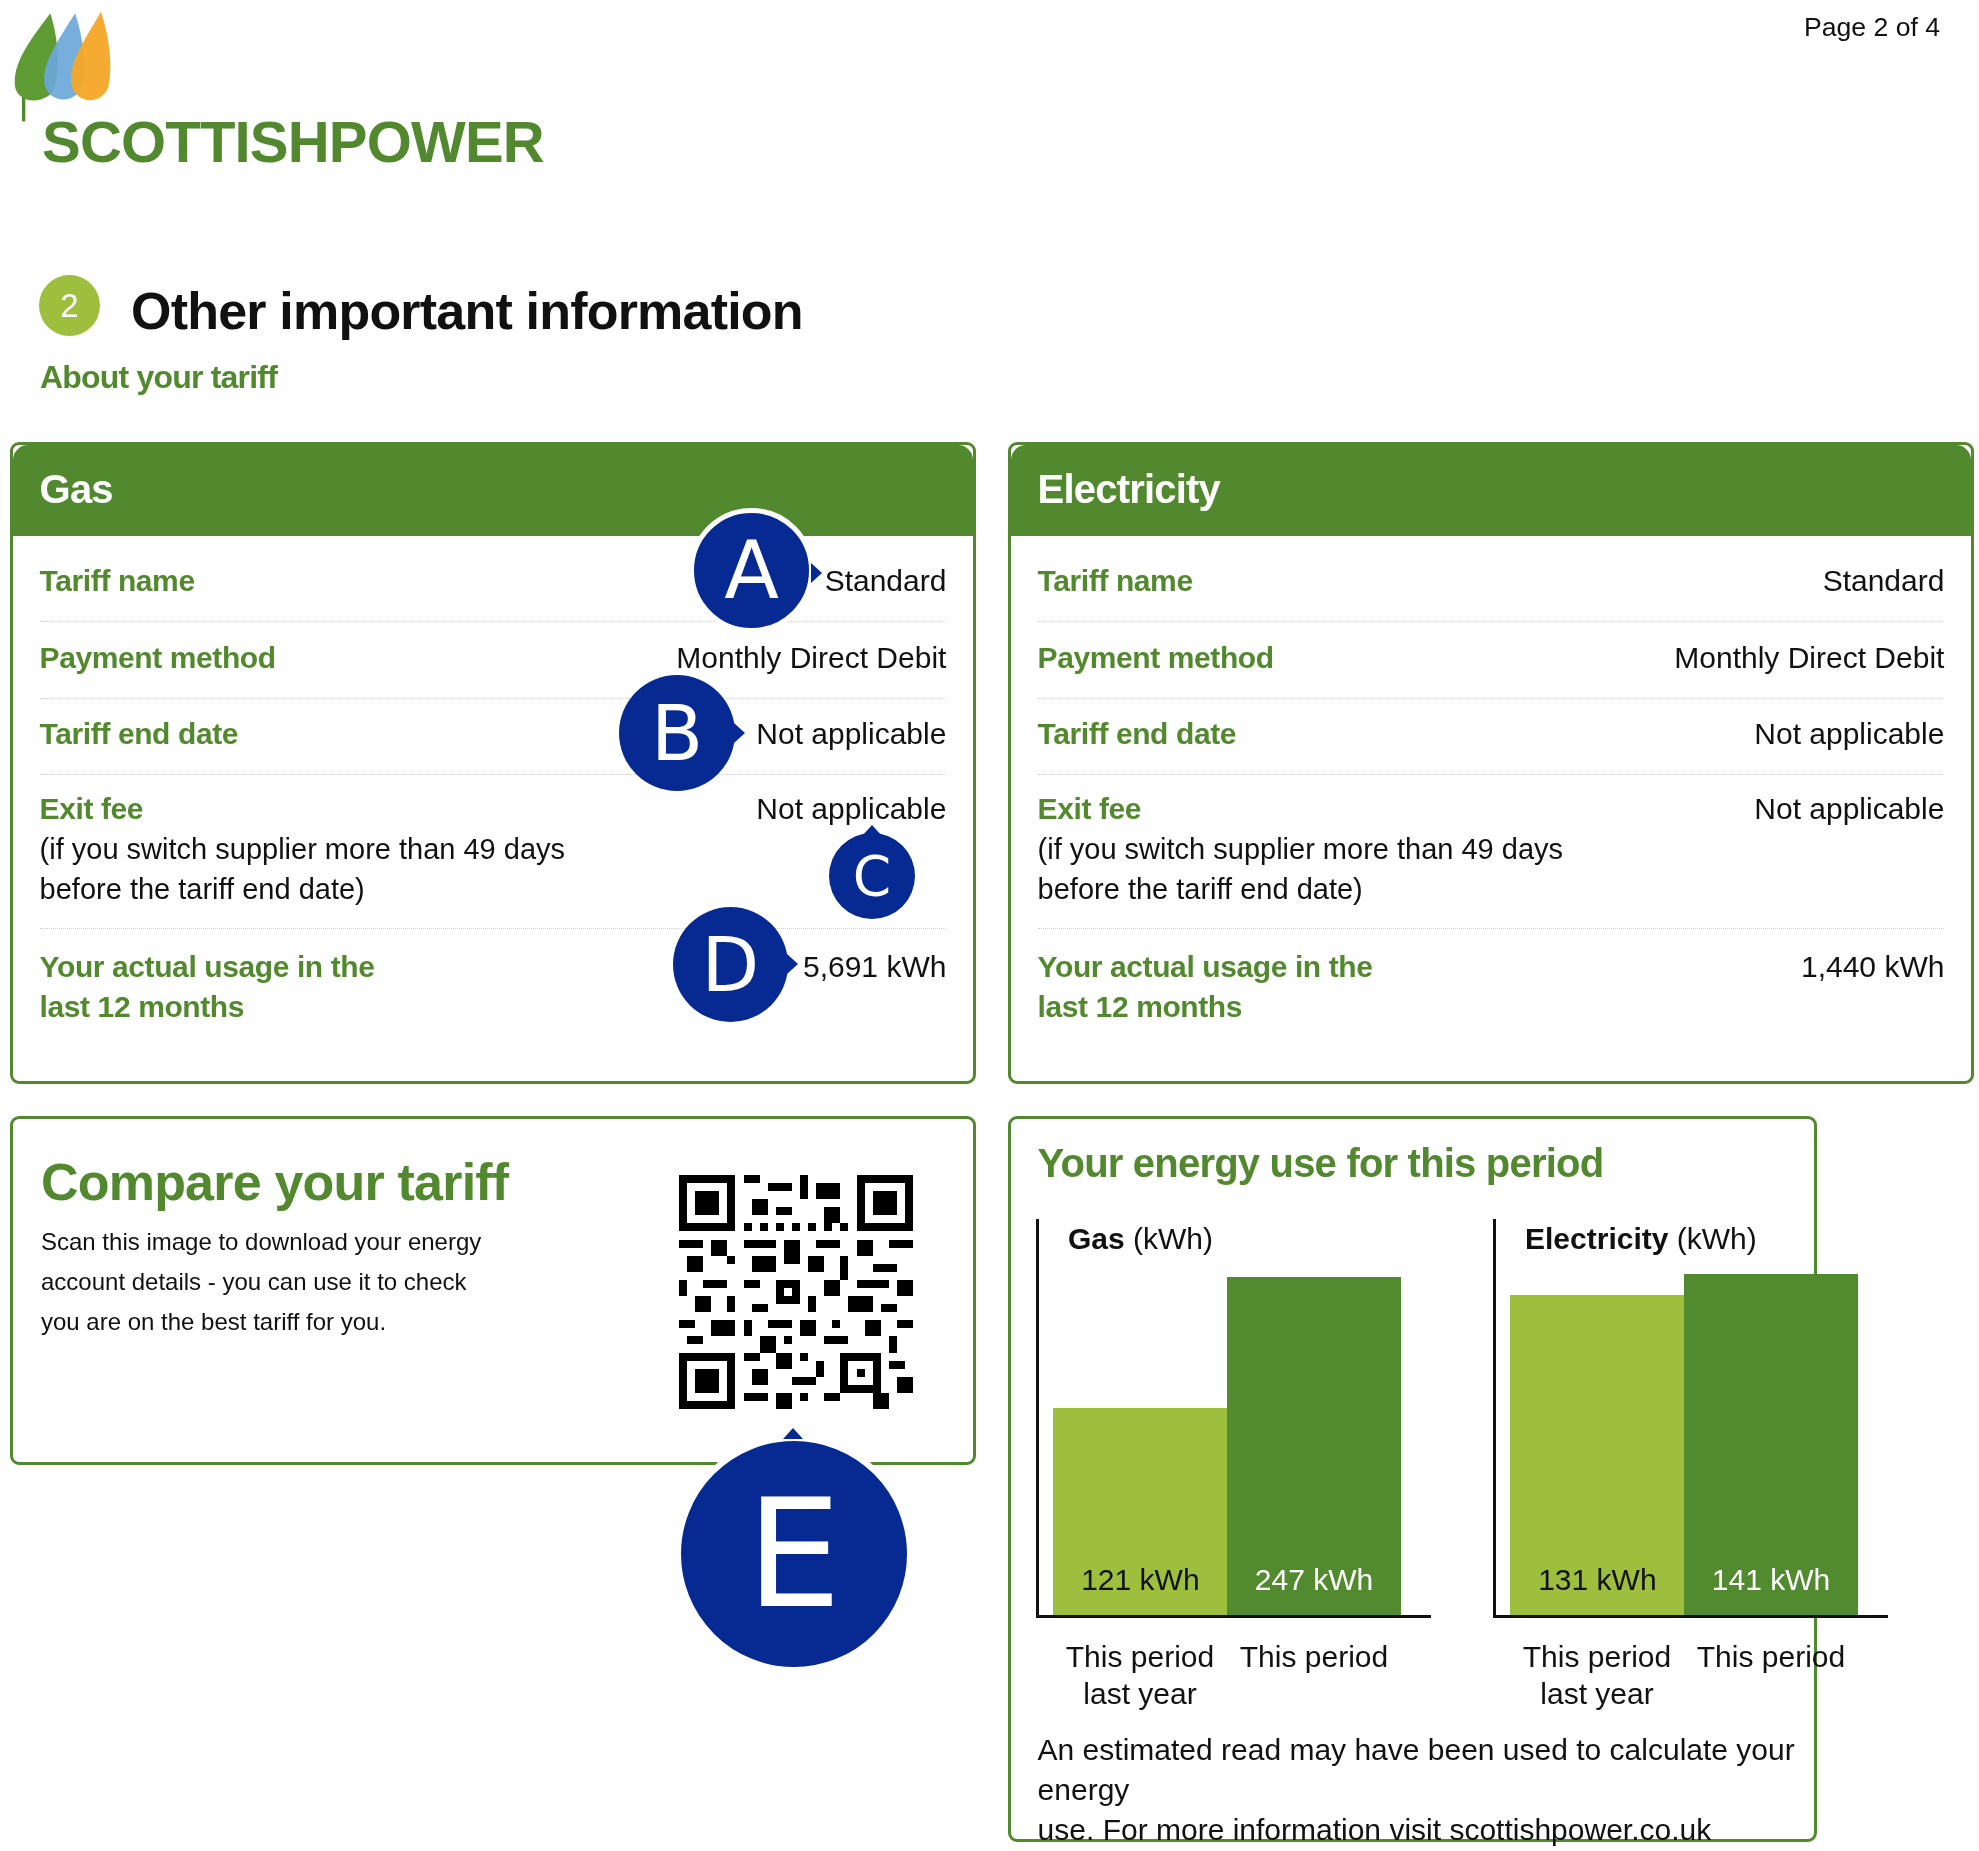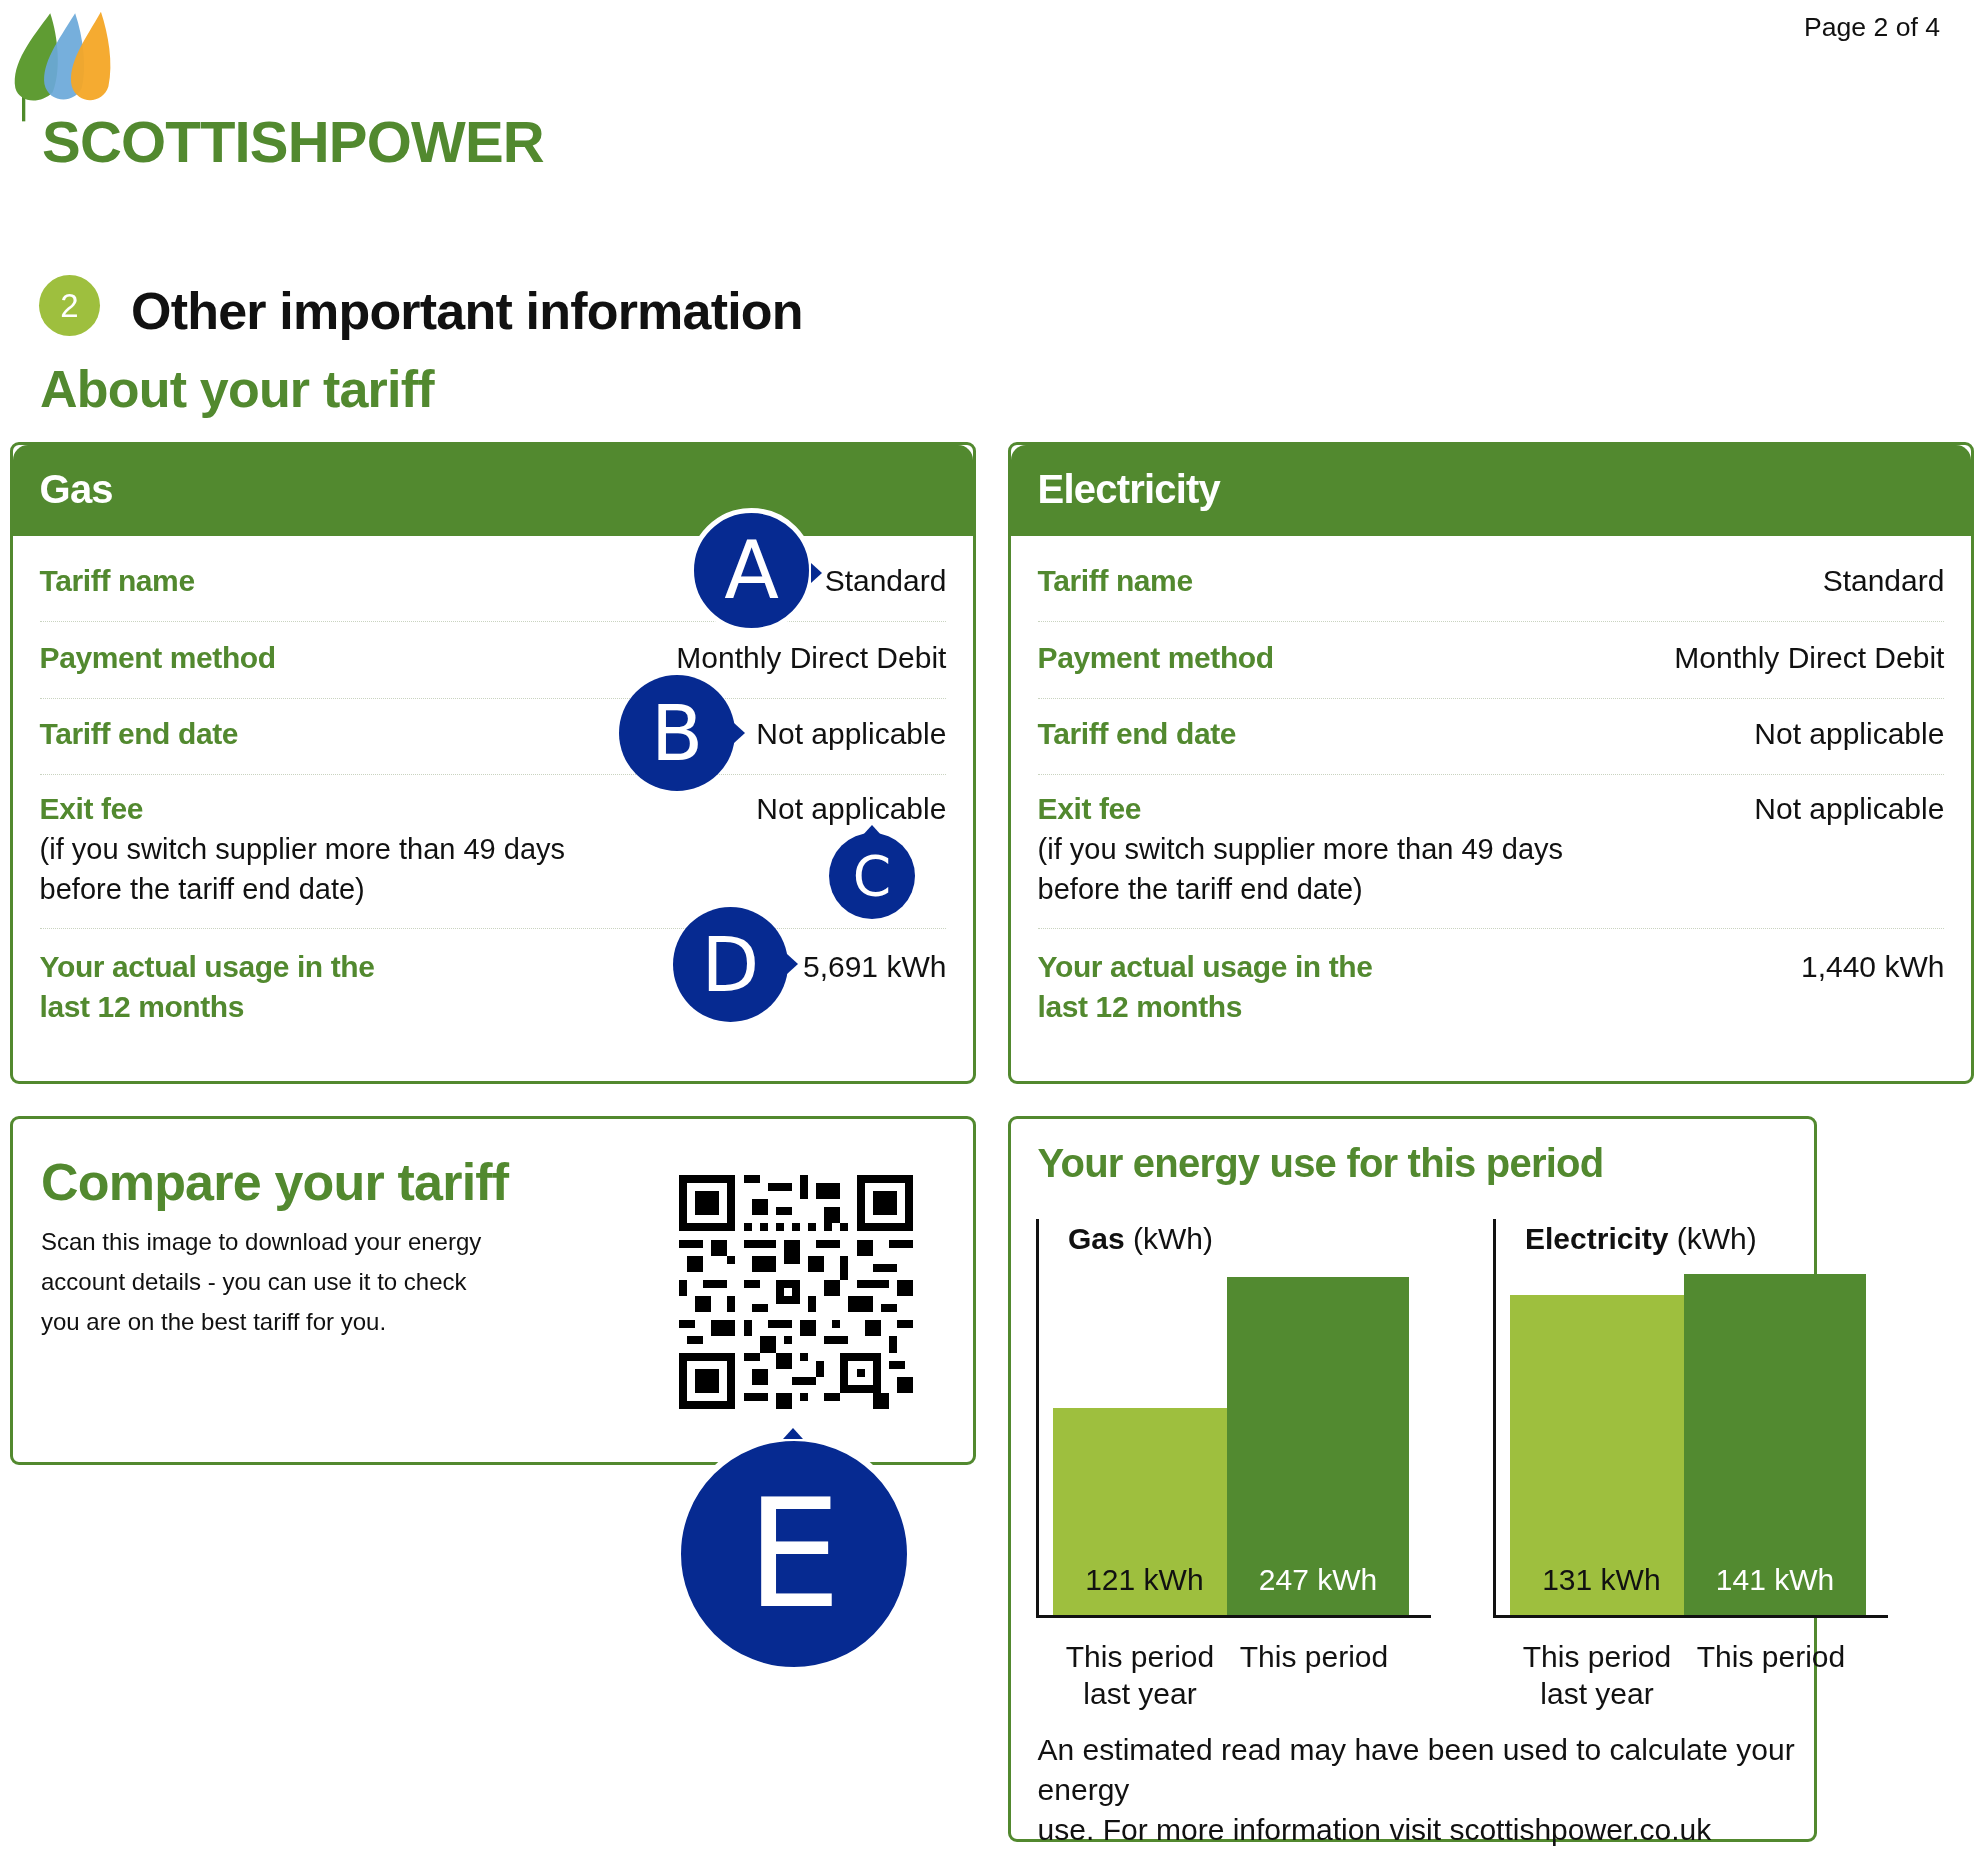--- a/index.html
+++ b/index.html
@@ -4,21 +4,21 @@
 <style>
   html, body { margin:0; padding:0; background:#ffffff; }
   body { width:1980px; height:1852px; position:relative; overflow:hidden;
          font-family:"Liberation Sans", "DejaVu Sans", sans-serif; color:#111; }
   .abs { position:absolute; }
   .logo-text { left:42px; top:108px; font-size:58px; font-weight:bold; color:#52892f; letter-spacing:-0.8px; }
   .page-num { right:40px; top:11.6px; font-size:26.6px; color:#111; }
   .sec-circle { left:39px; top:275px; width:61px; height:61px; border-radius:50%; background:#9ebf3e;
                 color:#fff; font-size:33px; display:flex; align-items:center; justify-content:center; }
   .sec-title { left:131px; top:281px; font-size:52px; font-weight:bold; color:#111; letter-spacing:-0.8px;text-align:center; }
-  .about { left:40px; top:359px; font-size:52px; font-weight:bold; color:#52892f; letter-spacing:-0.8px; }
+  .about { left:40px; top:359px; font-size:32px; font-weight:bold; color:#52892f; letter-spacing:-0.8px; }
 
   .card { position:absolute; border:3.3px solid #52892f; border-radius:9px; box-sizing:border-box; background:#fff; }
   .card-head { position:absolute; left:0; right:0; top:0; height:91px; background:#52892f;
                border-radius:15px 15px 0 0; }
   .card-head span { position:absolute; left:26.6px; top:21.6px; font-size:40px; font-weight:bold; color:#fff; letter-spacing:-0.8px; }
   .row { position:absolute; left:26.6px; right:26.6px; }
   .row .lbl { position:absolute; left:0; font-size:30px; font-weight:bold; color:#52892f; letter-spacing:-0.4px; line-height:40px; }
   .row .val { position:absolute; right:0; font-size:30px; color:#111; line-height:40px; text-align:right; white-space:nowrap; }
   .row .sub { position:absolute; left:0; font-size:29px; color:#111; line-height:40px; }
   .sep { position:absolute; left:26.6px; right:26.6px; height:0; border-top:1.7px dotted #c9d3c0; }
@@ -28,21 +28,21 @@
   .badge .ptr { position:absolute; width:0; height:0; }
   .ptr-right { border-top:10px solid transparent; border-bottom:10px solid transparent; border-left:11.6px solid #062a91; }
   .ptr-up { border-left:10px solid transparent; border-right:10px solid transparent; border-bottom:11.6px solid #062a91; }
 
   .compare-title { font-size:52px; font-weight:bold; color:#52892f; letter-spacing:-0.8px; }
   .compare-text { font-size:24px; color:#111; line-height:40px; width:598px; }
 
   .chart-title { font-size:40px; font-weight:bold; color:#52892f; letter-spacing:-0.8px; }
   .axis-v { position:absolute; width:2.5px; background:#111; }
   .axis-h { position:absolute; height:2.5px; background:#111; }
-  .bar { position:absolute;padding-left:8px; }
+  .bar { position:absolute; }
   .bar-light { background:#9ebf3e; }
   .bar-dark { background:#528a30; }
   .bar-val { position:absolute; left:0; right:0; bottom:18.3px; text-align:center; font-size:30px; }
   .bar-light .bar-val { color:#111; }
   .bar-dark .bar-val { color:#fff; }
   .chart-head { font-size:30px; color:#111; }
   .chart-head b { font-weight:bold; }
   .xlab { position:absolute; text-align:center; font-size:30px; color:#111; line-height:37px;margin-top:11px; }
   .note { font-size:30px; color:#111; line-height:40px; }
 </style>

